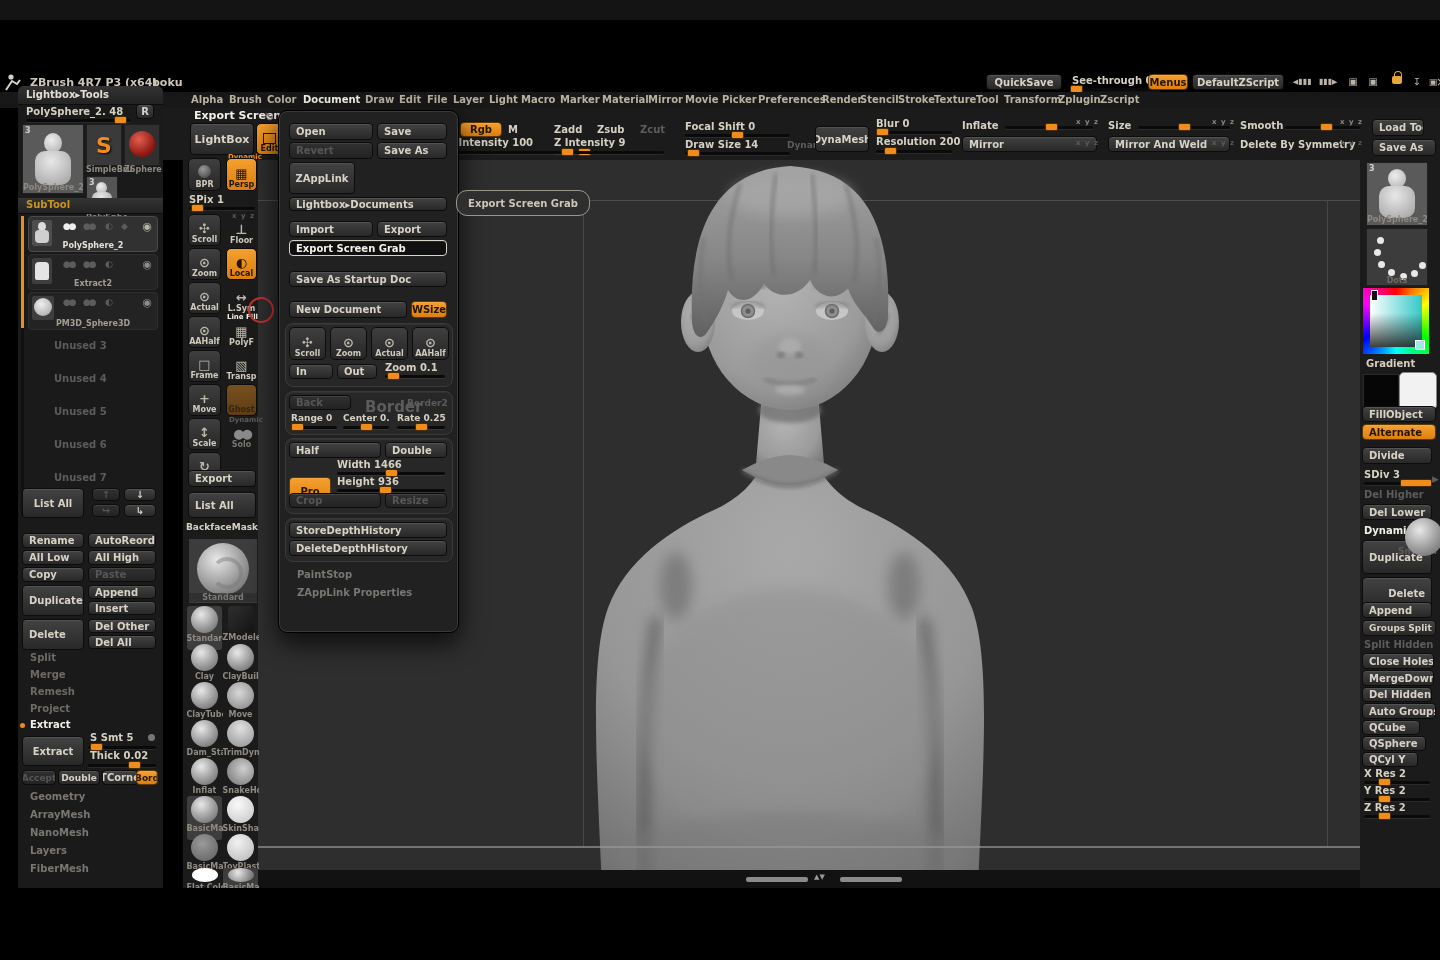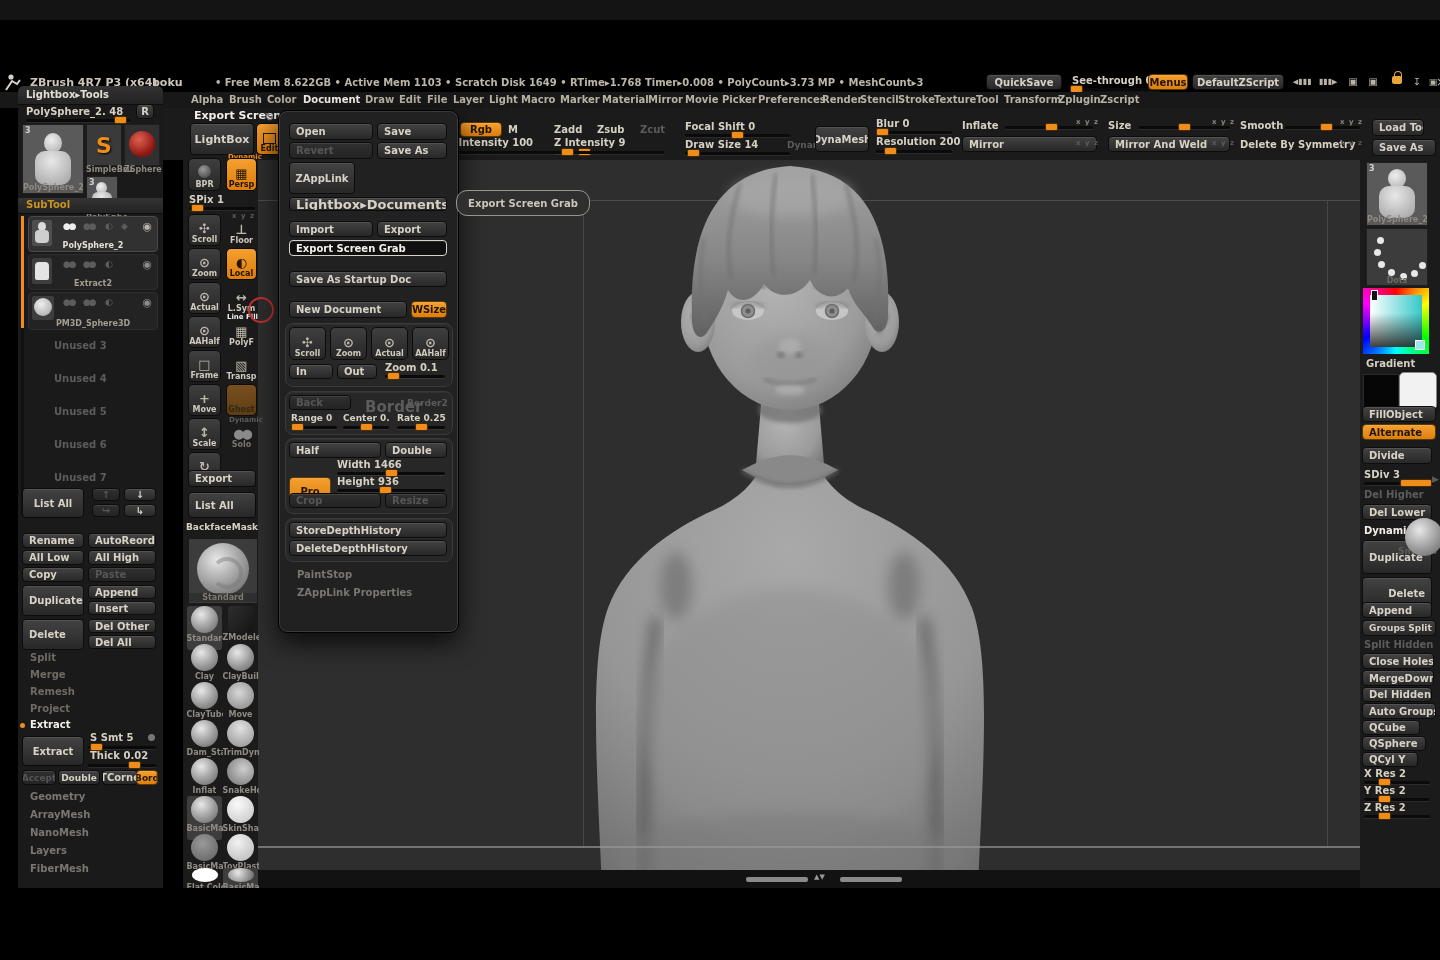--- a/index.html
+++ b/index.html
@@ -57,21 +57,20 @@
 
 <div id="root">
 
   <div class="abs" style="left:0;top:72;width:1440px;height:20px;background:#141414;"></div>
   <svg class="abs" style="left:4px;top:73px" width="18" height="18" viewBox="0 0 18 18">
     <circle cx="7" cy="4" r="2.6" fill="#d8d2c6"></circle>
     <path d="M2 17 L8 8 L13 11 L16 7" stroke="#d8d2c6" stroke-width="2" fill="none"></path>
   </svg>
   <div class="lbl" style="left:30px;top:76px;font-size:11px;color:#cdc6b8;">ZBrush 4R7 P3 (x64)</div>
   <div class="lbl" style="left:152px;top:76px;font-size:11px;color:#cdc6b8;">boku</div>
-  <div class="lbl" style="left:215px;top:77px;font-size:10px;color:#bdb6a8;">• Free Mem 8.622GB • Active Mem 1103 • Scratch Disk 1649 •  RTime▸1.768  Timer▸0.008 • PolyCount▸3.73 MP  • MeshCount▸3</div>
   <div class="btn c" style="left:986px;top:74px;width:76px;height:16px;">QuickSave</div>
   <div class="lbl" style="left:1072px;top:75px;font-size:10px;">See-through 0</div>
   <div class="sl" style="left:1070px;top:88px;width:90px;">
       <i class="h" style="left:0;"></i>
     </div>
   <div class="btn c orange" style="left:1148px;top:74px;width:40px;height:16px;">Menus</div>
   <div class="btn c" style="left:1192px;top:74px;width:92px;height:16px;">DefaultZScript</div>
   <div class="winbtn" style="left:1290px;top:74px;width:24px;">
     <span style="font-size:7px;">◀</span>
       <span style="font-size:8px;">▮▮▮</span>
@@ -561,21 +560,21 @@
       <span class="clab">BasicMat</span>
     </div>
 
   <div class="abs" style="left:278px;top:110px;width:179px;height:521px;background:#212121;border:1px solid #000;border-radius:9px;box-shadow:0 10px 26px rgba(0,0,0,.75), inset 0 0 0 1px #3a3a3a;z-index:50;">
     <span class="abs" style="left:-14px;top:0px;color:#777;font-size:11px;">↻</span>
     <div class="btn" style="left:10px;top:12px;width:84px;height:17px;">Open</div>
     <div class="btn" style="left:98px;top:12px;width:70px;height:17px;">Save</div>
     <div class="btn dimb" style="left:10px;top:31px;width:84px;height:17px;">Revert</div>
     <div class="btn" style="left:98px;top:31px;width:70px;height:17px;">Save As</div>
     <div class="btn c" style="left:10px;top:51px;width:66px;height:32px;">ZAppLink</div>
-    <div class="btn" style="left:10px;top:86px;width:158px;height:14px;font-size:13px;">Lightbox▸Documents</div>
+    <div class="btn" style="left:10px;top:86px;width:158px;height:14px;font-size:10px;">Lightbox▸Documents</div>
     <div class="btn" style="left:10px;top:110px;width:84px;height:16px;">Import</div>
     <div class="btn" style="left:98px;top:110px;width:70px;height:16px;">Export</div>
     <div class="btn hl" style="left:10px;top:129px;width:158px;height:16px;">Export Screen Grab</div>
     <div class="btn" style="left:10px;top:160px;width:158px;height:16px;">Save As Startup Doc</div>
     <div class="btn" style="left:10px;top:190px;width:118px;height:17px;">New Document</div>
     <div class="btn c orange" style="left:132px;top:190px;width:36px;height:17px;">WSize</div>
 
     <div class="grp" style="left:6px;top:212px;width:166px;height:62px;"></div>
     <div class="icbtn" style="left:10px;top:216px;width:37px;height:33px;">
       <span class="g">✣</span>

